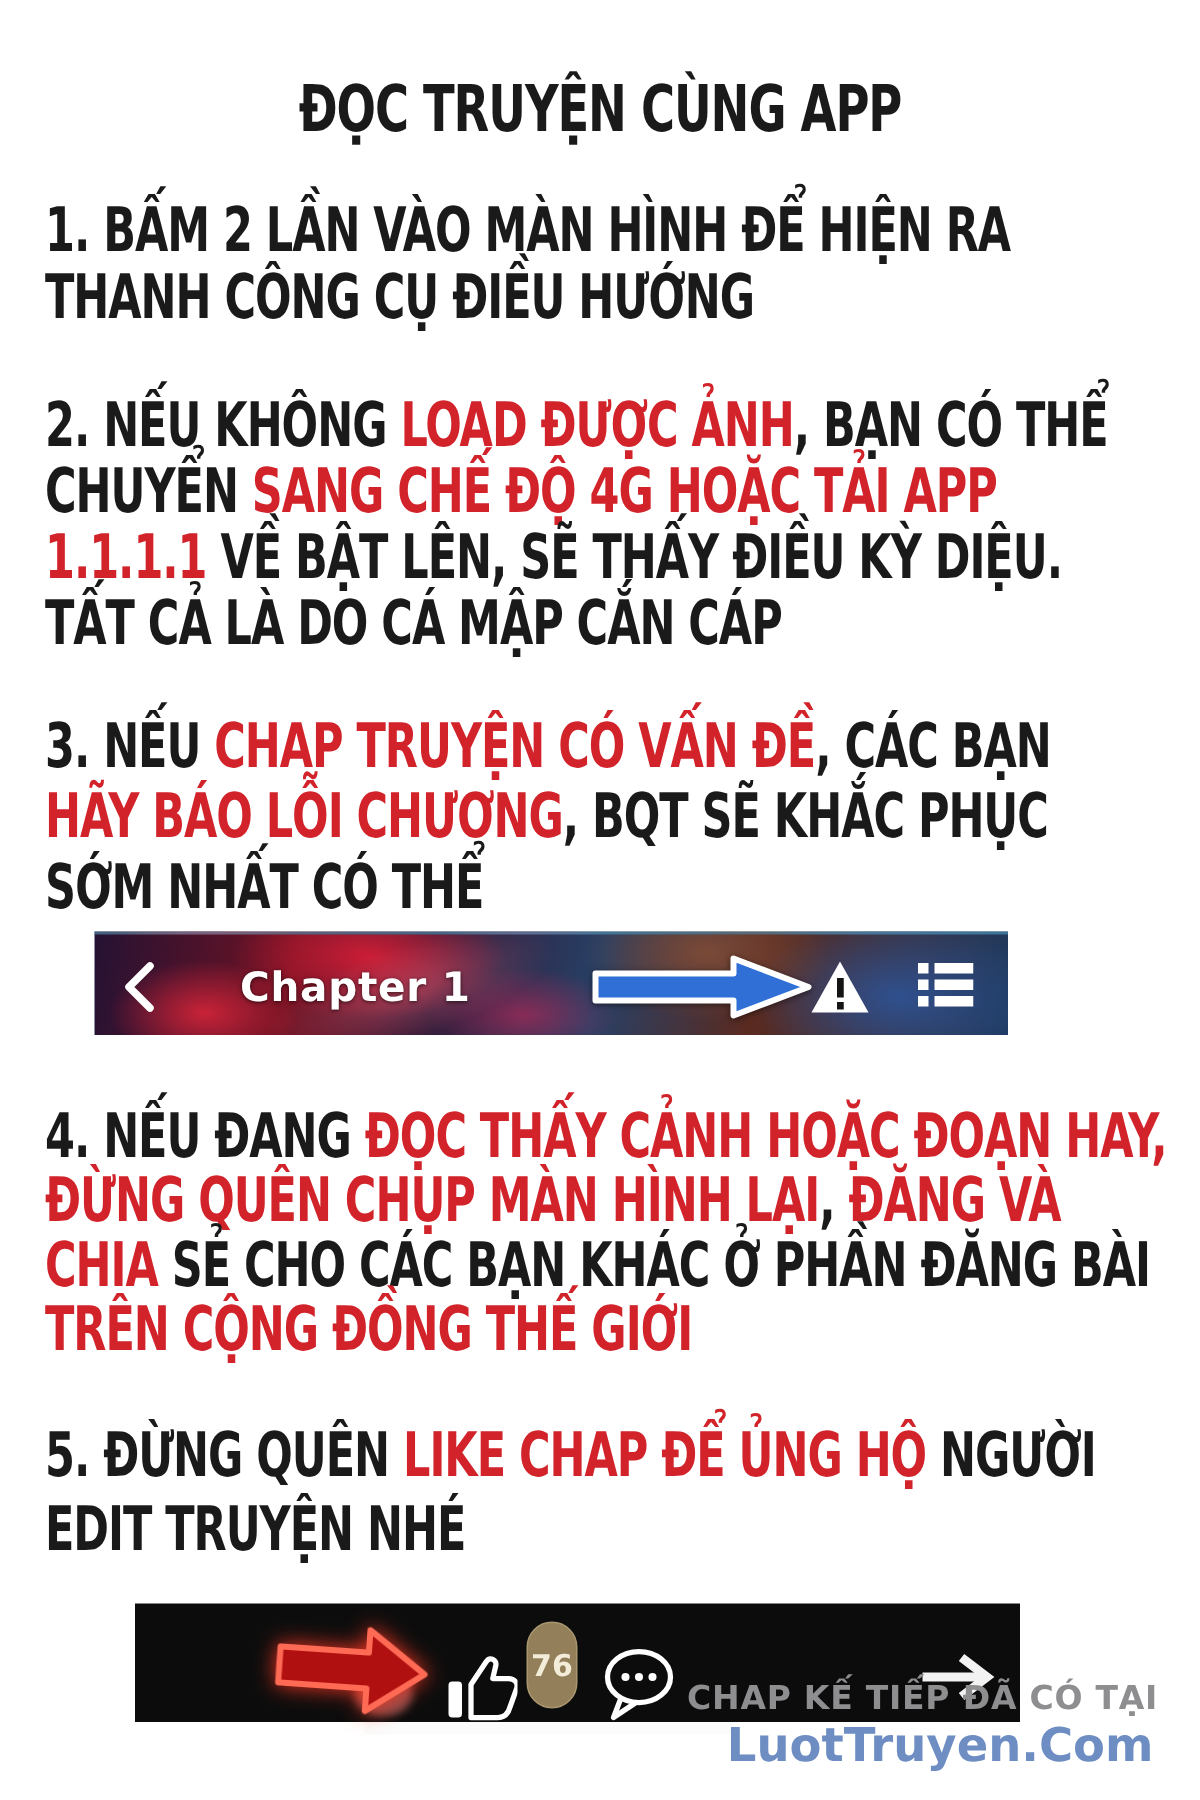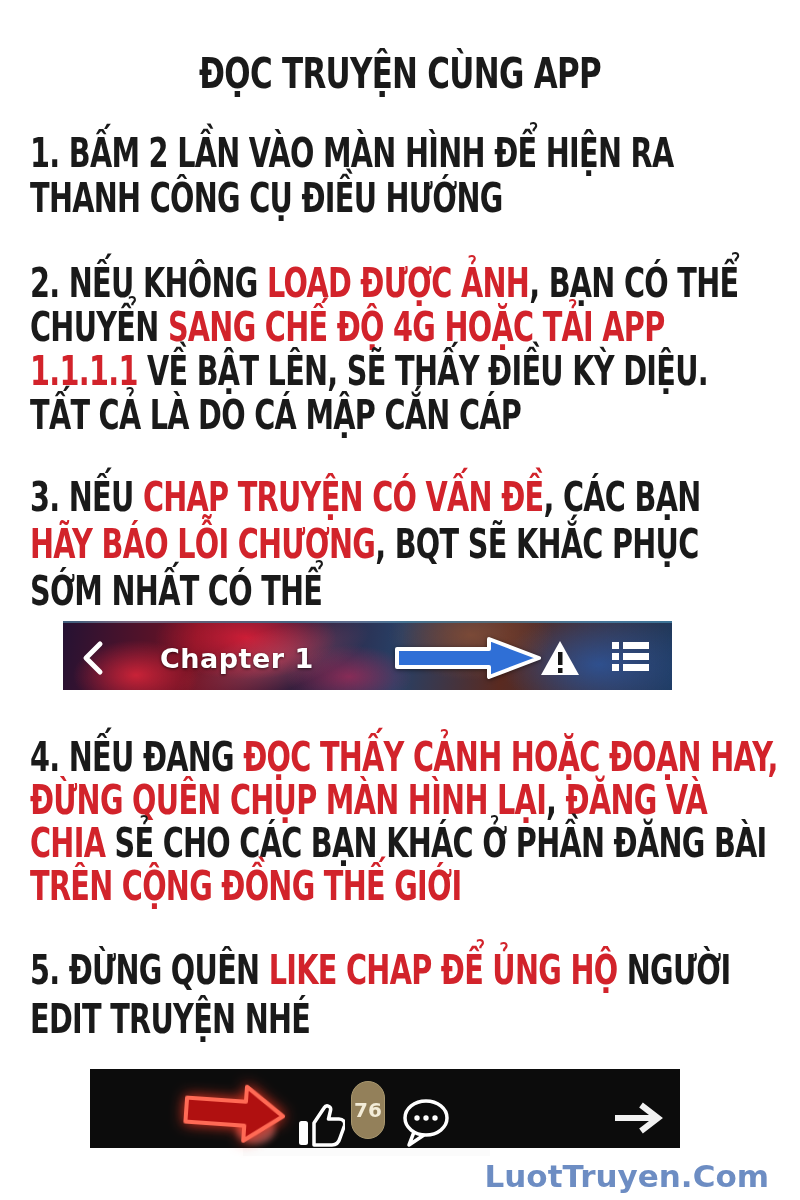--- a/index.html
+++ b/index.html
@@ -56,21 +56,21 @@
       border-radius:17px; background:#93805a; border:1px solid #a8976e; z-index:4;
       display:flex; align-items:center; justify-content:center;
       color:#f3ecd8; font-size:20px; font-weight:bold; }
   .bubble-icon { position:absolute; left:401px; top:1098px; z-index:4; }
   .next-arrow { position:absolute; left:612px; top:1101px; z-index:4; }
 
   
   .wm1 { position:absolute; right:28px; top:1120px; font-size:22px; font-weight:bold;
       color:#8e8e90; letter-spacing:.5px; z-index:5; white-space:nowrap; }
   .wm2 { position:absolute; right:31px; top:1146px; font-size:31px; font-weight:bold;
-      color:#6d8dc3; z-index:5; white-space:nowrap;margin-top:12px; }
+      color:#6d8dc3; z-index:5; white-space:nowrap; }
 </style>
 </head>
 <body>
 
 <div id="page">
 
   <div class="title">ĐỌC TRUYỆN CÙNG APP</div>
 
   <div class="sec sec1">
       <div class="line"><span class="t-black">1. BẤM 2 LẦN VÀO MÀN HÌNH ĐỂ HIỆN RA</span></div>
@@ -160,15 +160,16 @@
     </svg>
   </span>
 
   <span class="next-arrow">
     <svg width="52" height="34" viewBox="0 0 52 34">
       <path d="M3 17 H42" stroke="#f2f2f2" stroke-width="6" fill="none"></path>
       <path d="M29 4 L46 17 L29 30" stroke="#f2f2f2" stroke-width="6" fill="none" stroke-linejoin="miter"></path>
     </svg>
   </span>
 
+  <div class="wm1">CHAP KẾ TIẾP ĐÃ CÓ TẠI</div>
   <div class="wm2">LuotTruyen.Com</div>
 
 </div>
 
 </body></html>

